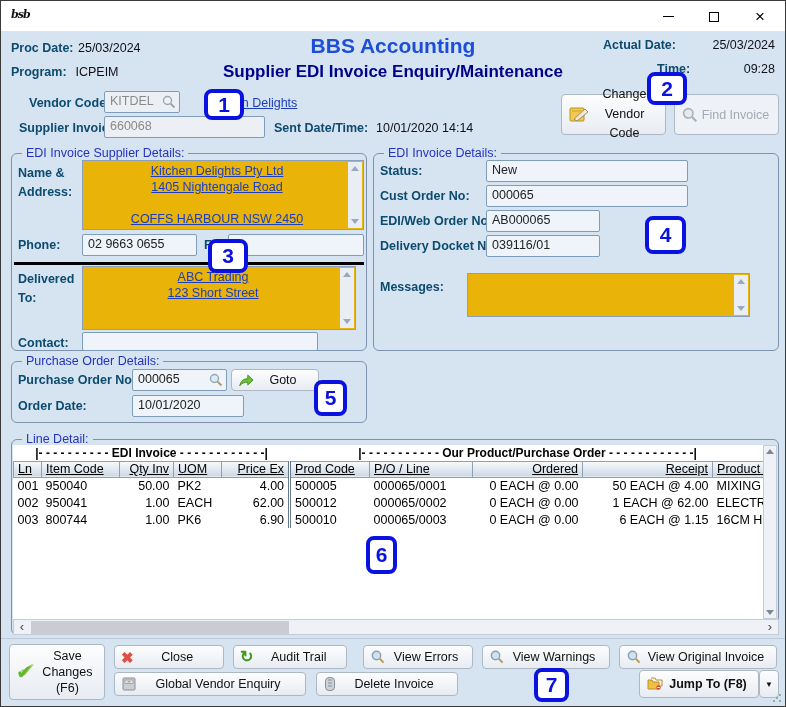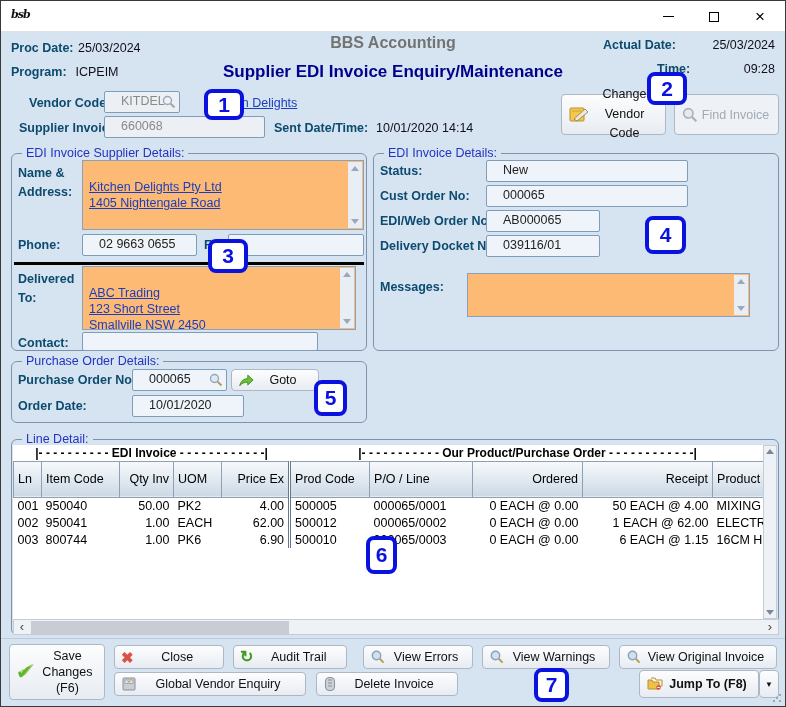--- a/index.html
+++ b/index.html
@@ -18,27 +18,27 @@
   .glyph-min { width:11px; height:0; border-top:1px solid #000; display:block; }
   .glyph-max { width:10px; height:10px; border:1px solid #000; display:block; }
   .glyph-close { font-size:17px; color:#000; line-height:1; }
   
   .lbl { font-weight:bold; color:#0c4a6e; font-size:12.5px; }
   .val { color:#101018; font-size:12.5px; }
   .hdr-left-1 { position:absolute; left:10px; top:37px; }
   .hdr-left-2 { position:absolute; left:10px; top:61px; }
   .hdr-right-1 { position:absolute; right:10px; top:37px; width:172px; display:flex; justify-content:space-between; }
   .hdr-right-2 { position:absolute; right:10px; top:61px; width:172px; display:flex; justify-content:space-between; }
-  .app-title { position:absolute; left:0; top:33px; width:100%; text-align:center; font-size:16px; font-weight:bold; color:#737373; pointer-events:none; }
+  .app-title { position:absolute; left:0; top:33px; width:100%; text-align:center; font-size:21px; font-weight:bold; color:#1d4ed8; pointer-events:none; }
   .screen-title { position:absolute; left:0; top:61px; width:100%; text-align:center; font-size:17px; font-weight:bold; color:#00008B; pointer-events:none; }
   
-  .field { position:absolute; background:#eef4fa; border:1px solid #7f9db9; border-radius:2px; font-size:12.5px; color:#222; padding:2px 16px; overflow:hidden; white-space:nowrap; }
+  .field { position:absolute; background:#eef4fa; border:1px solid #7f9db9; border-radius:2px; font-size:12.5px; color:#222; padding:2px 5px; overflow:hidden; white-space:nowrap; }
   .field.gray { color:#8a8a8a; background:#eceff3; }
   .mag { position:absolute; right:2px; top:2px; width:16px; height:16px; }
-  .linkbox { position:absolute; background:#fdba74; border:1px solid #8ba1bb; font-size:12.5px; overflow:hidden; padding:18px 18px 3px 6px; }
+  .linkbox { position:absolute; background:#eab308; border:1px solid #8ba1bb; font-size:12.5px; overflow:hidden; padding:2px 18px 3px 6px;text-align:center; }
   .linkbox .scrolltrack { position:absolute; right:1px; top:1px; bottom:1px; width:14px; background:#e9eef5; }
   a.link, .link { color:#1c3ebc; text-decoration:underline; font-size:12.5px; cursor:pointer; }
   .link-line { min-height:16px; line-height:16px; }
   .tri-up, .tri-down { position:absolute; left:3px; width:0; height:0; border-left:4px solid transparent; border-right:4px solid transparent; }
   .tri-up { top:4px; border-bottom:5px solid #9aa8ba; }
   .tri-down { bottom:4px; border-top:5px solid #9aa8ba; }
   
   .group { position:absolute; border:1px solid #7d93ad; border-radius:6px; }
   .group-label { position:absolute; top:-8px; left:10px; background:#d6e4f2; padding:0 4px; color:#2333c0; font-size:12.5px; }
   .ml { white-space:pre-line; line-height:1.55; }
@@ -47,21 +47,21 @@
   .btn { position:absolute; display:flex; align-items:center; background:linear-gradient(#fdfdfe,#e7ecf2); border:1px solid #aeb8c4; border-radius:4px; font-size:12.5px; color:#111; cursor:pointer; padding:0 6px; }
   .btn .btxt { flex:1; text-align:center; }
   .btn.disabled { color:#a2aab4; background:#eef1f5; }
   .btn svg, .btn .bicon { flex:0 0 auto; }
   .bicon { font-size:15px; line-height:1; margin-right:4px; }
   
   .table-area { position:absolute; background:#fff; overflow:hidden; }
   table.grid { border-collapse:collapse; table-layout:fixed; width:752px; font-size:12.5px; color:#000; }
   table.grid th, table.grid td { padding:0 4px; white-space:nowrap; overflow:hidden; font-weight:normal; text-align:left; }
   tr.gh td { background:#fff; font-weight:bold; text-align:center; font-size:12px; height:16px; }
-  tr.ch th { background:linear-gradient(#f7fafc,#ccd8e6); border-top:1px solid #8fa0b2; border-bottom:1px solid #8fa0b2; border-right:1px solid #8fa0b2; height:36px; }
+  tr.ch th { background:linear-gradient(#f7fafc,#ccd8e6); border-top:1px solid #8fa0b2; border-bottom:1px solid #8fa0b2; border-right:1px solid #8fa0b2; height:16px;text-decoration:underline; }
   tr.ch th:first-child { border-left:1px solid #8fa0b2; }
   tr.ch th.dbl, tr.dr td.dbl { border-left:3px double #66788c; }
   tr.dr td { height:17px; }
   .ralign { text-align:right !important; }
   td.po-line { padding-left:12px; }
   
   .vscroll { position:absolute; width:14px; background:#eef1f5; border:1px solid #c4ccd6; }
   .hscroll { position:absolute; height:16px; background:#eef1f5; border:1px solid #c4ccd6; }
   .hthumb { position:absolute; left:17px; top:1px; height:13px; width:258px; background:#c9ccd2; }
   .harrow { position:absolute; top:0; width:16px; height:14px; font-size:13px; color:#444; text-align:center; line-height:14px; cursor:pointer; }
@@ -156,21 +156,20 @@
     <span class="lbl" style="position:absolute;left:6px;top:84px">Phone:</span>
     <div class="field" style="left:70px;top:80px;width:115px;height:22px"><span>02 9663 0655</span></div>
     <span class="lbl" style="position:absolute;left:192px;top:84px">Fax:</span>
     <div class="field" style="left:216px;top:80px;width:136px;height:22px"><span></span></div>
     <div class="divider" style="left:2px;top:108px;width:350px"></div>
     <span class="lbl ml" style="position:absolute;left:6px;top:116px">Delivered
 To:</span>
     <div class="linkbox" style="left:70px;top:112px;width:274px;height:64px">
       <div class="link link-line">ABC Trading</div>
       <div class="link link-line">123 Short Street</div>
-      <div class="link link-line">Smallville NSW 2450</div>
       <div class="scrolltrack">
           <span class="tri-up"></span>
           <span class="tri-down"></span>
         </div>
     </div>
     <span class="lbl" style="position:absolute;left:6px;top:182px">Contact:</span>
     <div class="field" style="left:70px;top:178px;width:236px;height:19px"><span></span></div>
   </div>
 
   <div class="group" style="left:372px;top:152px;width:406px;height:198px">

